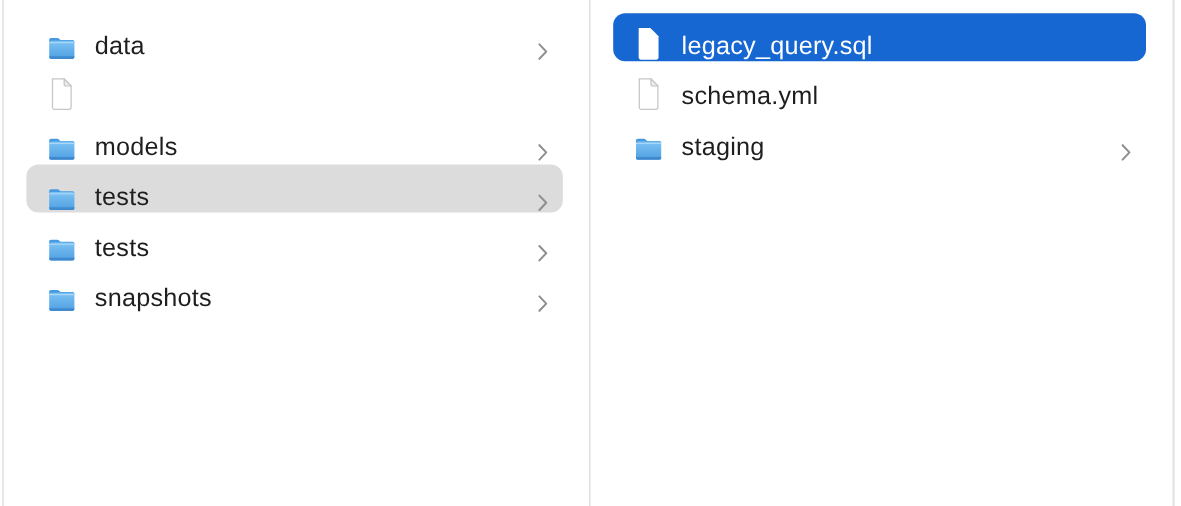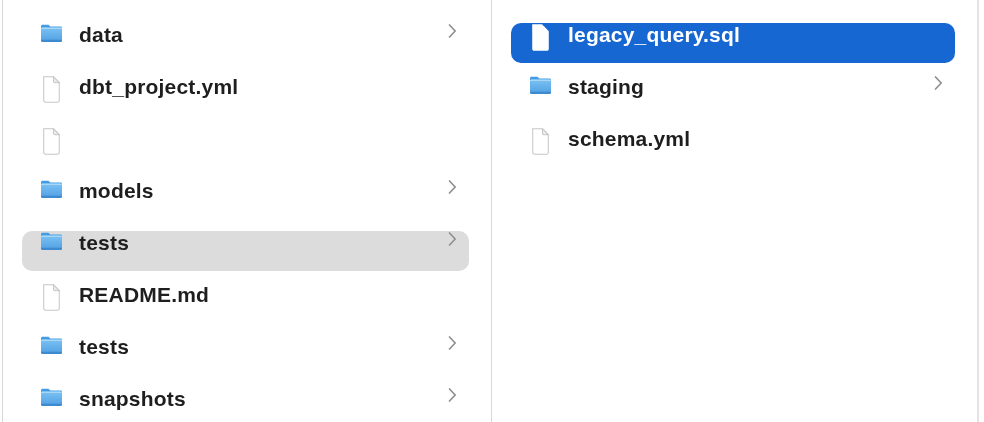--- a/index.html
+++ b/index.html
@@ -12,26 +12,25 @@
   .finder { display: flex; height: 100%; background: #fff; }
   .edge-line { width: 1px; margin-left: 2px; background: var(--divider); }
   .divider { width: 1px; background: var(--divider); }
   .divider.right { width: 2px; background: #e4e4e4; }
   .col { padding-top: 11px; }
   .col1 { width: 488px; }
   .col2 { width: 485px; }
   .sliver { flex: 1; background: #fff; }
   .row {
     height: 40px;
-    margin: 12px 22px 2px 19px;
+    margin: 0 22px 2px 19px;
     padding: 0 12px 0 16px;
     display: flex;
-    align-items: flex-start;
+    align-items: flex-end;
     border-radius: 10px;
-    font-weight: bold;
   }
   .row.sel-gray { background: var(--sel-gray); }
   .row.sel-blue { background: var(--sel-blue); }
   .icon { width: 27px; display: flex; justify-content: center; align-items: center; margin-right: 14px; flex: 0 0 auto; }
   .label { font-size: 21px; color: var(--text); letter-spacing: 0.2px; white-space: nowrap; }
   .row.sel-blue .label { color: var(--sel-text); }
   .chev { margin-left: auto; display: flex; align-items: center; }
 </style>
 </head>
 <body>
@@ -61,138 +60,129 @@
   </svg>
         </span>
       </div>
       <div class="row">
         <span class="icon">
           <svg width="23" height="29" viewBox="0 0 22 28" aria-hidden="true">
       <path d="M3.5 1.7 h9.4 L18.5 7.4 V24.6 c0 .95-.75 1.7-1.7 1.7 H5.2 c-.95 0-1.7-.75-1.7-1.7 z" fill="#ffffff" stroke="#c6c6c6" stroke-width="1"></path>
       <path d="M12.9 1.7 L18.5 7.4 H14.5 c-.9 0-1.6-.7-1.6-1.6 z" fill="#ededed" stroke="#c6c6c6" stroke-width="1" stroke-linejoin="round"></path>
     </svg>
         </span>
-        <span class="label">dbt_project.yml</span>
+      </div>
+      <div class="row">
+        <span class="icon">
+          <svg width="25" height="21" viewBox="0 0 26 22" aria-hidden="true">
+    <defs>
+              <linearGradient id="fg" x1="0" y1="0" x2="0" y2="1">
+      <stop offset="0" stop-color="#7dc3f3"></stop>
+                <stop offset="1" stop-color="#4f9fe3"></stop>
+    </linearGradient>
+            </defs>
+    <path d="M2 5.5 V3.4 C2 2.5 2.7 1.8 3.6 1.8 h5.6 c.4 0 .8.16 1.1.45 L11.9 3.6 h10.5 c.9 0 1.6.7 1.6 1.6 v.9 z" fill="#469ae1"></path>
+    <rect x="2" y="4.2" width="22" height="15.8" rx="1.8" fill="url(#fg)"></rect>
+    <rect x="2" y="5.3" width="22" height="1" fill="#ffffff" opacity="0.38"></rect>
+    <path d="M2 17.6 h22 v.8 c0 .9-.7 1.6-1.6 1.6 H3.6 c-.9 0-1.6-.7-1.6-1.6 z" fill="#3c86cb" opacity="0.85"></path>
+  </svg>
+        </span>
+        <span class="label">models</span>
+        <span class="chev">
+          <svg width="9" height="16" viewBox="0 0 9 16" aria-hidden="true">
+    <path d="M1.5 2 L7.2 8 L1.5 14" fill="none" stroke="#8f8f8f" stroke-width="1.7" stroke-linecap="round" stroke-linejoin="round"></path>
+  </svg>
+        </span>
+      </div>
+      <div class="row sel-gray">
+        <span class="icon">
+          <svg width="25" height="21" viewBox="0 0 26 22" aria-hidden="true">
+    <defs>
+              <linearGradient id="fg" x1="0" y1="0" x2="0" y2="1">
+      <stop offset="0" stop-color="#7dc3f3"></stop>
+                <stop offset="1" stop-color="#4f9fe3"></stop>
+    </linearGradient>
+            </defs>
+    <path d="M2 5.5 V3.4 C2 2.5 2.7 1.8 3.6 1.8 h5.6 c.4 0 .8.16 1.1.45 L11.9 3.6 h10.5 c.9 0 1.6.7 1.6 1.6 v.9 z" fill="#469ae1"></path>
+    <rect x="2" y="4.2" width="22" height="15.8" rx="1.8" fill="url(#fg)"></rect>
+    <rect x="2" y="5.3" width="22" height="1" fill="#ffffff" opacity="0.38"></rect>
+    <path d="M2 17.6 h22 v.8 c0 .9-.7 1.6-1.6 1.6 H3.6 c-.9 0-1.6-.7-1.6-1.6 z" fill="#3c86cb" opacity="0.85"></path>
+  </svg>
+        </span>
+        <span class="label">tests</span>
+        <span class="chev">
+          <svg width="9" height="16" viewBox="0 0 9 16" aria-hidden="true">
+    <path d="M1.5 2 L7.2 8 L1.5 14" fill="none" stroke="#8f8f8f" stroke-width="1.7" stroke-linecap="round" stroke-linejoin="round"></path>
+  </svg>
+        </span>
+      </div>
+      <div class="row">
+        <span class="icon">
+          <svg width="25" height="21" viewBox="0 0 26 22" aria-hidden="true">
+    <defs>
+              <linearGradient id="fg" x1="0" y1="0" x2="0" y2="1">
+      <stop offset="0" stop-color="#7dc3f3"></stop>
+                <stop offset="1" stop-color="#4f9fe3"></stop>
+    </linearGradient>
+            </defs>
+    <path d="M2 5.5 V3.4 C2 2.5 2.7 1.8 3.6 1.8 h5.6 c.4 0 .8.16 1.1.45 L11.9 3.6 h10.5 c.9 0 1.6.7 1.6 1.6 v.9 z" fill="#469ae1"></path>
+    <rect x="2" y="4.2" width="22" height="15.8" rx="1.8" fill="url(#fg)"></rect>
+    <rect x="2" y="5.3" width="22" height="1" fill="#ffffff" opacity="0.38"></rect>
+    <path d="M2 17.6 h22 v.8 c0 .9-.7 1.6-1.6 1.6 H3.6 c-.9 0-1.6-.7-1.6-1.6 z" fill="#3c86cb" opacity="0.85"></path>
+  </svg>
+        </span>
+        <span class="label">tests</span>
+        <span class="chev">
+          <svg width="9" height="16" viewBox="0 0 9 16" aria-hidden="true">
+    <path d="M1.5 2 L7.2 8 L1.5 14" fill="none" stroke="#8f8f8f" stroke-width="1.7" stroke-linecap="round" stroke-linejoin="round"></path>
+  </svg>
+        </span>
+      </div>
+      <div class="row">
+        <span class="icon">
+          <svg width="25" height="21" viewBox="0 0 26 22" aria-hidden="true">
+    <defs>
+              <linearGradient id="fg" x1="0" y1="0" x2="0" y2="1">
+      <stop offset="0" stop-color="#7dc3f3"></stop>
+                <stop offset="1" stop-color="#4f9fe3"></stop>
+    </linearGradient>
+            </defs>
+    <path d="M2 5.5 V3.4 C2 2.5 2.7 1.8 3.6 1.8 h5.6 c.4 0 .8.16 1.1.45 L11.9 3.6 h10.5 c.9 0 1.6.7 1.6 1.6 v.9 z" fill="#469ae1"></path>
+    <rect x="2" y="4.2" width="22" height="15.8" rx="1.8" fill="url(#fg)"></rect>
+    <rect x="2" y="5.3" width="22" height="1" fill="#ffffff" opacity="0.38"></rect>
+    <path d="M2 17.6 h22 v.8 c0 .9-.7 1.6-1.6 1.6 H3.6 c-.9 0-1.6-.7-1.6-1.6 z" fill="#3c86cb" opacity="0.85"></path>
+  </svg>
+        </span>
+        <span class="label">snapshots</span>
+        <span class="chev">
+          <svg width="9" height="16" viewBox="0 0 9 16" aria-hidden="true">
+    <path d="M1.5 2 L7.2 8 L1.5 14" fill="none" stroke="#8f8f8f" stroke-width="1.7" stroke-linecap="round" stroke-linejoin="round"></path>
+  </svg>
+        </span>
+      </div>
+    </div>
+  <div class="divider"></div>
+  <div class="col col2" id="col-1">
+      <div class="row sel-blue">
+        <span class="icon">
+          <svg width="23" height="29" viewBox="0 0 22 28" aria-hidden="true">
+      <path d="M3 1.2 h9.4 L19 7.9 V25 c0 1-.8 1.8-1.8 1.8 H4.8 C3.8 26.8 3 26 3 25 z" fill="#ffffff"></path>
+      <path d="M13.9 3 L17.5 6.7 H13.9 z" fill="#ffffff"></path>
+    </svg>
+        </span>
+        <span class="label">legacy_query.sql</span>
       </div>
       <div class="row">
         <span class="icon">
           <svg width="23" height="29" viewBox="0 0 22 28" aria-hidden="true">
       <path d="M3.5 1.7 h9.4 L18.5 7.4 V24.6 c0 .95-.75 1.7-1.7 1.7 H5.2 c-.95 0-1.7-.75-1.7-1.7 z" fill="#ffffff" stroke="#c6c6c6" stroke-width="1"></path>
       <path d="M12.9 1.7 L18.5 7.4 H14.5 c-.9 0-1.6-.7-1.6-1.6 z" fill="#ededed" stroke="#c6c6c6" stroke-width="1" stroke-linejoin="round"></path>
     </svg>
         </span>
-      </div>
-      <div class="row">
-        <span class="icon">
-          <svg width="25" height="21" viewBox="0 0 26 22" aria-hidden="true">
-    <defs>
-              <linearGradient id="fg" x1="0" y1="0" x2="0" y2="1">
-      <stop offset="0" stop-color="#7dc3f3"></stop>
-                <stop offset="1" stop-color="#4f9fe3"></stop>
-    </linearGradient>
-            </defs>
-    <path d="M2 5.5 V3.4 C2 2.5 2.7 1.8 3.6 1.8 h5.6 c.4 0 .8.16 1.1.45 L11.9 3.6 h10.5 c.9 0 1.6.7 1.6 1.6 v.9 z" fill="#469ae1"></path>
-    <rect x="2" y="4.2" width="22" height="15.8" rx="1.8" fill="url(#fg)"></rect>
-    <rect x="2" y="5.3" width="22" height="1" fill="#ffffff" opacity="0.38"></rect>
-    <path d="M2 17.6 h22 v.8 c0 .9-.7 1.6-1.6 1.6 H3.6 c-.9 0-1.6-.7-1.6-1.6 z" fill="#3c86cb" opacity="0.85"></path>
-  </svg>
-        </span>
-        <span class="label">models</span>
-        <span class="chev">
-          <svg width="9" height="16" viewBox="0 0 9 16" aria-hidden="true">
-    <path d="M1.5 2 L7.2 8 L1.5 14" fill="none" stroke="#8f8f8f" stroke-width="1.7" stroke-linecap="round" stroke-linejoin="round"></path>
-  </svg>
-        </span>
-      </div>
-      <div class="row sel-gray">
-        <span class="icon">
-          <svg width="25" height="21" viewBox="0 0 26 22" aria-hidden="true">
-    <defs>
-              <linearGradient id="fg" x1="0" y1="0" x2="0" y2="1">
-      <stop offset="0" stop-color="#7dc3f3"></stop>
-                <stop offset="1" stop-color="#4f9fe3"></stop>
-    </linearGradient>
-            </defs>
-    <path d="M2 5.5 V3.4 C2 2.5 2.7 1.8 3.6 1.8 h5.6 c.4 0 .8.16 1.1.45 L11.9 3.6 h10.5 c.9 0 1.6.7 1.6 1.6 v.9 z" fill="#469ae1"></path>
-    <rect x="2" y="4.2" width="22" height="15.8" rx="1.8" fill="url(#fg)"></rect>
-    <rect x="2" y="5.3" width="22" height="1" fill="#ffffff" opacity="0.38"></rect>
-    <path d="M2 17.6 h22 v.8 c0 .9-.7 1.6-1.6 1.6 H3.6 c-.9 0-1.6-.7-1.6-1.6 z" fill="#3c86cb" opacity="0.85"></path>
-  </svg>
-        </span>
-        <span class="label">tests</span>
-        <span class="chev">
-          <svg width="9" height="16" viewBox="0 0 9 16" aria-hidden="true">
-    <path d="M1.5 2 L7.2 8 L1.5 14" fill="none" stroke="#8f8f8f" stroke-width="1.7" stroke-linecap="round" stroke-linejoin="round"></path>
-  </svg>
-        </span>
-      </div>
-      <div class="row">
-        <span class="icon">
-          <svg width="23" height="29" viewBox="0 0 22 28" aria-hidden="true">
-      <path d="M3.5 1.7 h9.4 L18.5 7.4 V24.6 c0 .95-.75 1.7-1.7 1.7 H5.2 c-.95 0-1.7-.75-1.7-1.7 z" fill="#ffffff" stroke="#c6c6c6" stroke-width="1"></path>
-      <path d="M12.9 1.7 L18.5 7.4 H14.5 c-.9 0-1.6-.7-1.6-1.6 z" fill="#ededed" stroke="#c6c6c6" stroke-width="1" stroke-linejoin="round"></path>
-    </svg>
-        </span>
-        <span class="label">README.md</span>
-      </div>
-      <div class="row">
-        <span class="icon">
-          <svg width="25" height="21" viewBox="0 0 26 22" aria-hidden="true">
-    <defs>
-              <linearGradient id="fg" x1="0" y1="0" x2="0" y2="1">
-      <stop offset="0" stop-color="#7dc3f3"></stop>
-                <stop offset="1" stop-color="#4f9fe3"></stop>
-    </linearGradient>
-            </defs>
-    <path d="M2 5.5 V3.4 C2 2.5 2.7 1.8 3.6 1.8 h5.6 c.4 0 .8.16 1.1.45 L11.9 3.6 h10.5 c.9 0 1.6.7 1.6 1.6 v.9 z" fill="#469ae1"></path>
-    <rect x="2" y="4.2" width="22" height="15.8" rx="1.8" fill="url(#fg)"></rect>
-    <rect x="2" y="5.3" width="22" height="1" fill="#ffffff" opacity="0.38"></rect>
-    <path d="M2 17.6 h22 v.8 c0 .9-.7 1.6-1.6 1.6 H3.6 c-.9 0-1.6-.7-1.6-1.6 z" fill="#3c86cb" opacity="0.85"></path>
-  </svg>
-        </span>
-        <span class="label">tests</span>
-        <span class="chev">
-          <svg width="9" height="16" viewBox="0 0 9 16" aria-hidden="true">
-    <path d="M1.5 2 L7.2 8 L1.5 14" fill="none" stroke="#8f8f8f" stroke-width="1.7" stroke-linecap="round" stroke-linejoin="round"></path>
-  </svg>
-        </span>
-      </div>
-      <div class="row">
-        <span class="icon">
-          <svg width="25" height="21" viewBox="0 0 26 22" aria-hidden="true">
-    <defs>
-              <linearGradient id="fg" x1="0" y1="0" x2="0" y2="1">
-      <stop offset="0" stop-color="#7dc3f3"></stop>
-                <stop offset="1" stop-color="#4f9fe3"></stop>
-    </linearGradient>
-            </defs>
-    <path d="M2 5.5 V3.4 C2 2.5 2.7 1.8 3.6 1.8 h5.6 c.4 0 .8.16 1.1.45 L11.9 3.6 h10.5 c.9 0 1.6.7 1.6 1.6 v.9 z" fill="#469ae1"></path>
-    <rect x="2" y="4.2" width="22" height="15.8" rx="1.8" fill="url(#fg)"></rect>
-    <rect x="2" y="5.3" width="22" height="1" fill="#ffffff" opacity="0.38"></rect>
-    <path d="M2 17.6 h22 v.8 c0 .9-.7 1.6-1.6 1.6 H3.6 c-.9 0-1.6-.7-1.6-1.6 z" fill="#3c86cb" opacity="0.85"></path>
-  </svg>
-        </span>
-        <span class="label">snapshots</span>
-        <span class="chev">
-          <svg width="9" height="16" viewBox="0 0 9 16" aria-hidden="true">
-    <path d="M1.5 2 L7.2 8 L1.5 14" fill="none" stroke="#8f8f8f" stroke-width="1.7" stroke-linecap="round" stroke-linejoin="round"></path>
-  </svg>
-        </span>
-      </div>
-    </div>
-  <div class="divider"></div>
-  <div class="col col2" id="col-1">
-      <div class="row sel-blue">
-        <span class="icon">
-          <svg width="23" height="29" viewBox="0 0 22 28" aria-hidden="true">
-      <path d="M3 1.2 h9.4 L19 7.9 V25 c0 1-.8 1.8-1.8 1.8 H4.8 C3.8 26.8 3 26 3 25 z" fill="#ffffff"></path>
-      <path d="M13.9 3 L17.5 6.7 H13.9 z" fill="#ffffff"></path>
-    </svg>
-        </span>
-        <span class="label">legacy_query.sql</span>
+        <span class="label">schema.yml</span>
       </div>
       <div class="row">
         <span class="icon">
           <svg width="25" height="21" viewBox="0 0 26 22" aria-hidden="true">
     <defs>
               <linearGradient id="fg" x1="0" y1="0" x2="0" y2="1">
       <stop offset="0" stop-color="#7dc3f3"></stop>
                 <stop offset="1" stop-color="#4f9fe3"></stop>
     </linearGradient>
             </defs>
@@ -201,26 +191,17 @@
     <rect x="2" y="5.3" width="22" height="1" fill="#ffffff" opacity="0.38"></rect>
     <path d="M2 17.6 h22 v.8 c0 .9-.7 1.6-1.6 1.6 H3.6 c-.9 0-1.6-.7-1.6-1.6 z" fill="#3c86cb" opacity="0.85"></path>
   </svg>
         </span>
         <span class="label">staging</span>
         <span class="chev">
           <svg width="9" height="16" viewBox="0 0 9 16" aria-hidden="true">
     <path d="M1.5 2 L7.2 8 L1.5 14" fill="none" stroke="#8f8f8f" stroke-width="1.7" stroke-linecap="round" stroke-linejoin="round"></path>
   </svg>
         </span>
-      </div>
-      <div class="row">
-        <span class="icon">
-          <svg width="23" height="29" viewBox="0 0 22 28" aria-hidden="true">
-      <path d="M3.5 1.7 h9.4 L18.5 7.4 V24.6 c0 .95-.75 1.7-1.7 1.7 H5.2 c-.95 0-1.7-.75-1.7-1.7 z" fill="#ffffff" stroke="#c6c6c6" stroke-width="1"></path>
-      <path d="M12.9 1.7 L18.5 7.4 H14.5 c-.9 0-1.6-.7-1.6-1.6 z" fill="#ededed" stroke="#c6c6c6" stroke-width="1" stroke-linejoin="round"></path>
-    </svg>
-        </span>
-        <span class="label">schema.yml</span>
       </div>
     </div>
   <div class="divider right"></div>
   <div class="sliver"></div>
 </div>
 
 </body></html>

